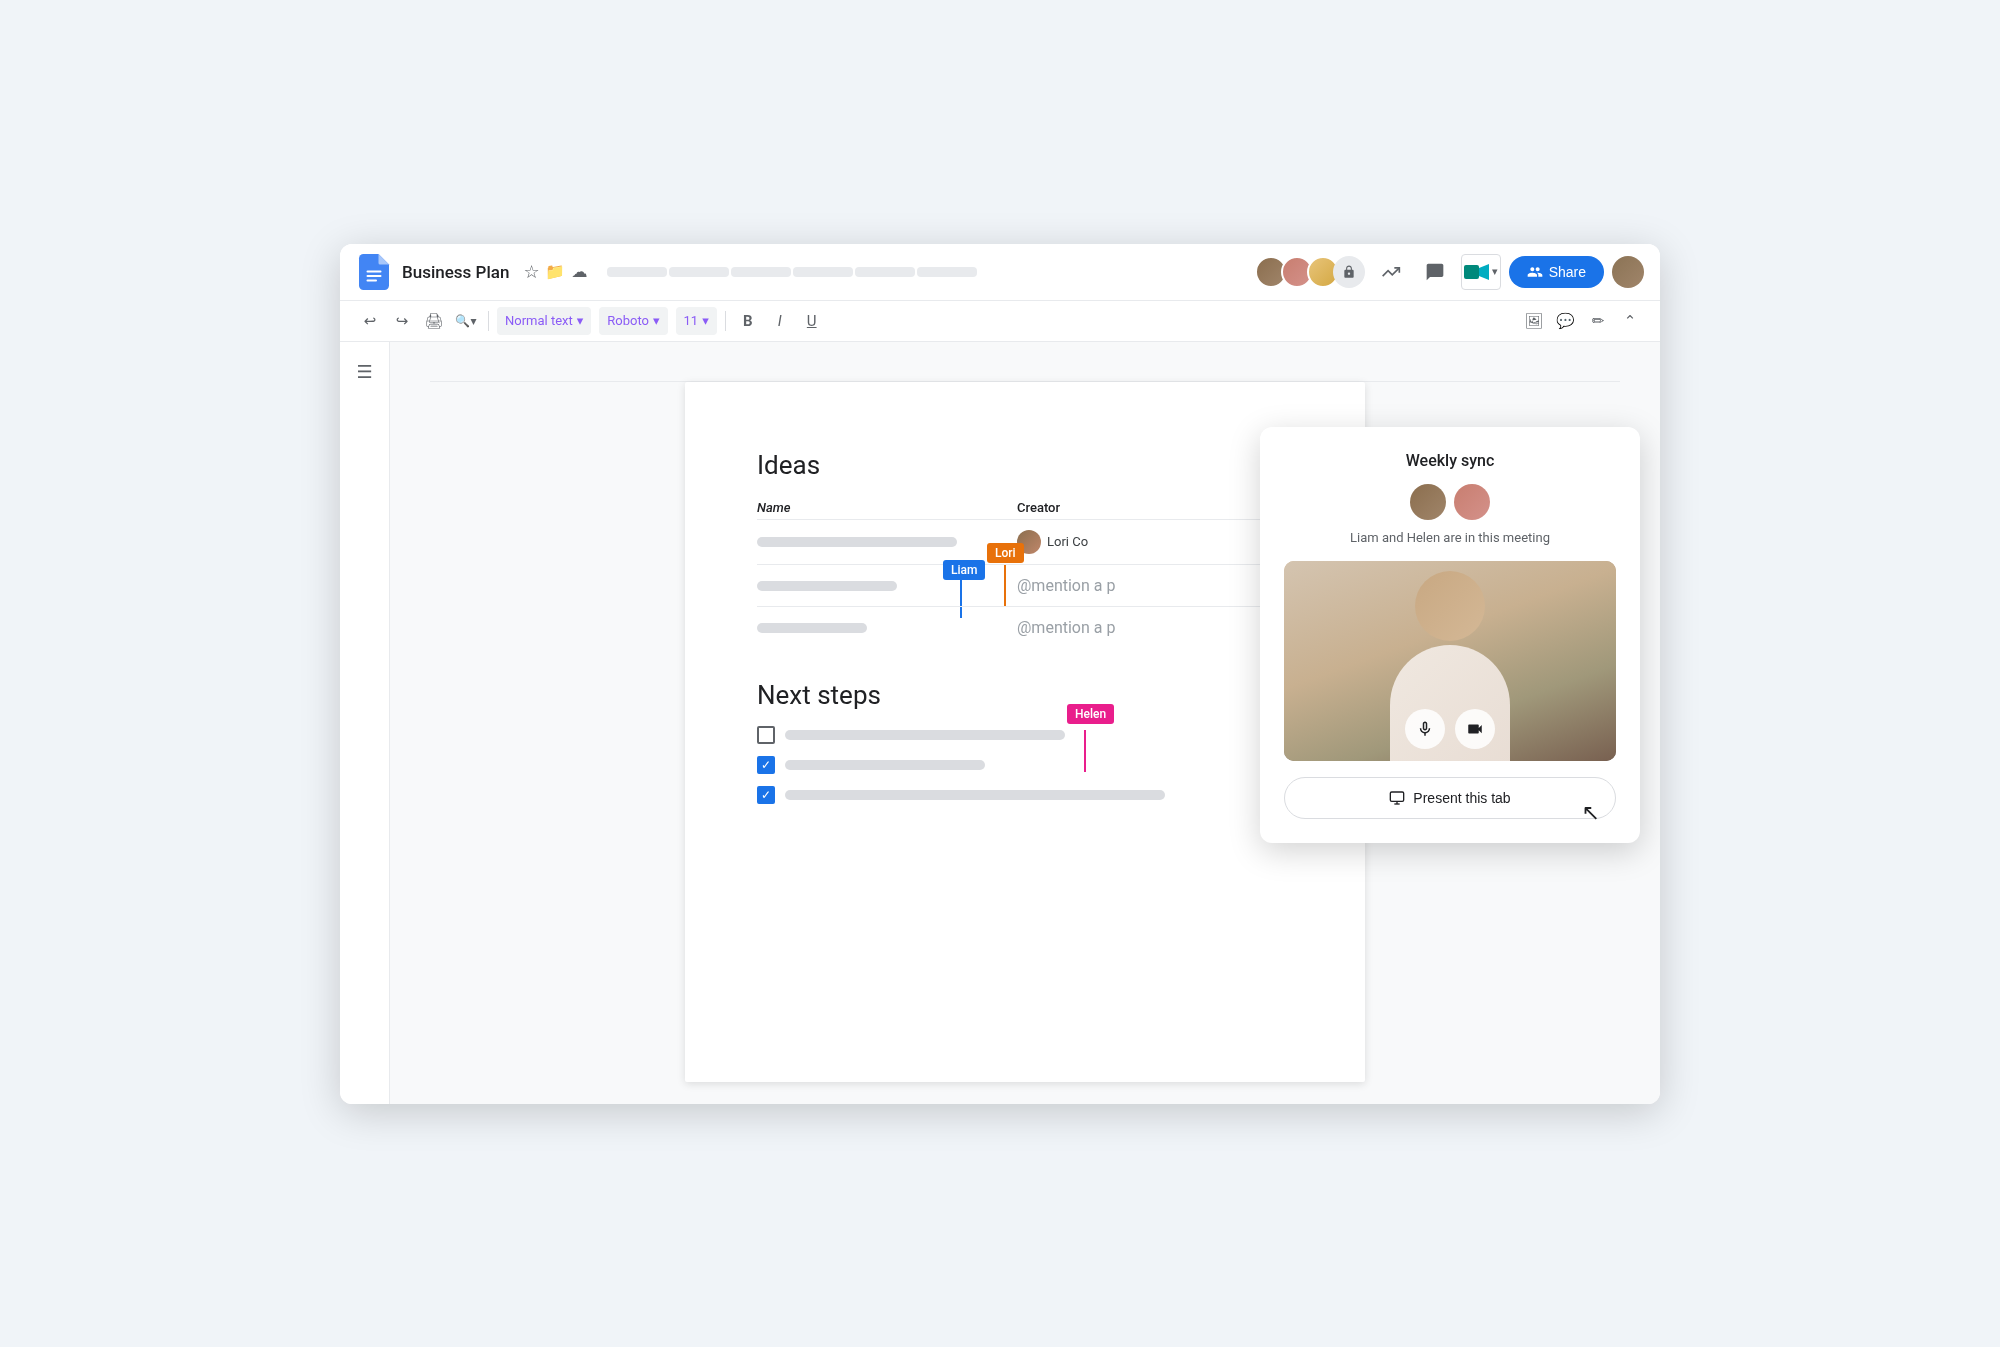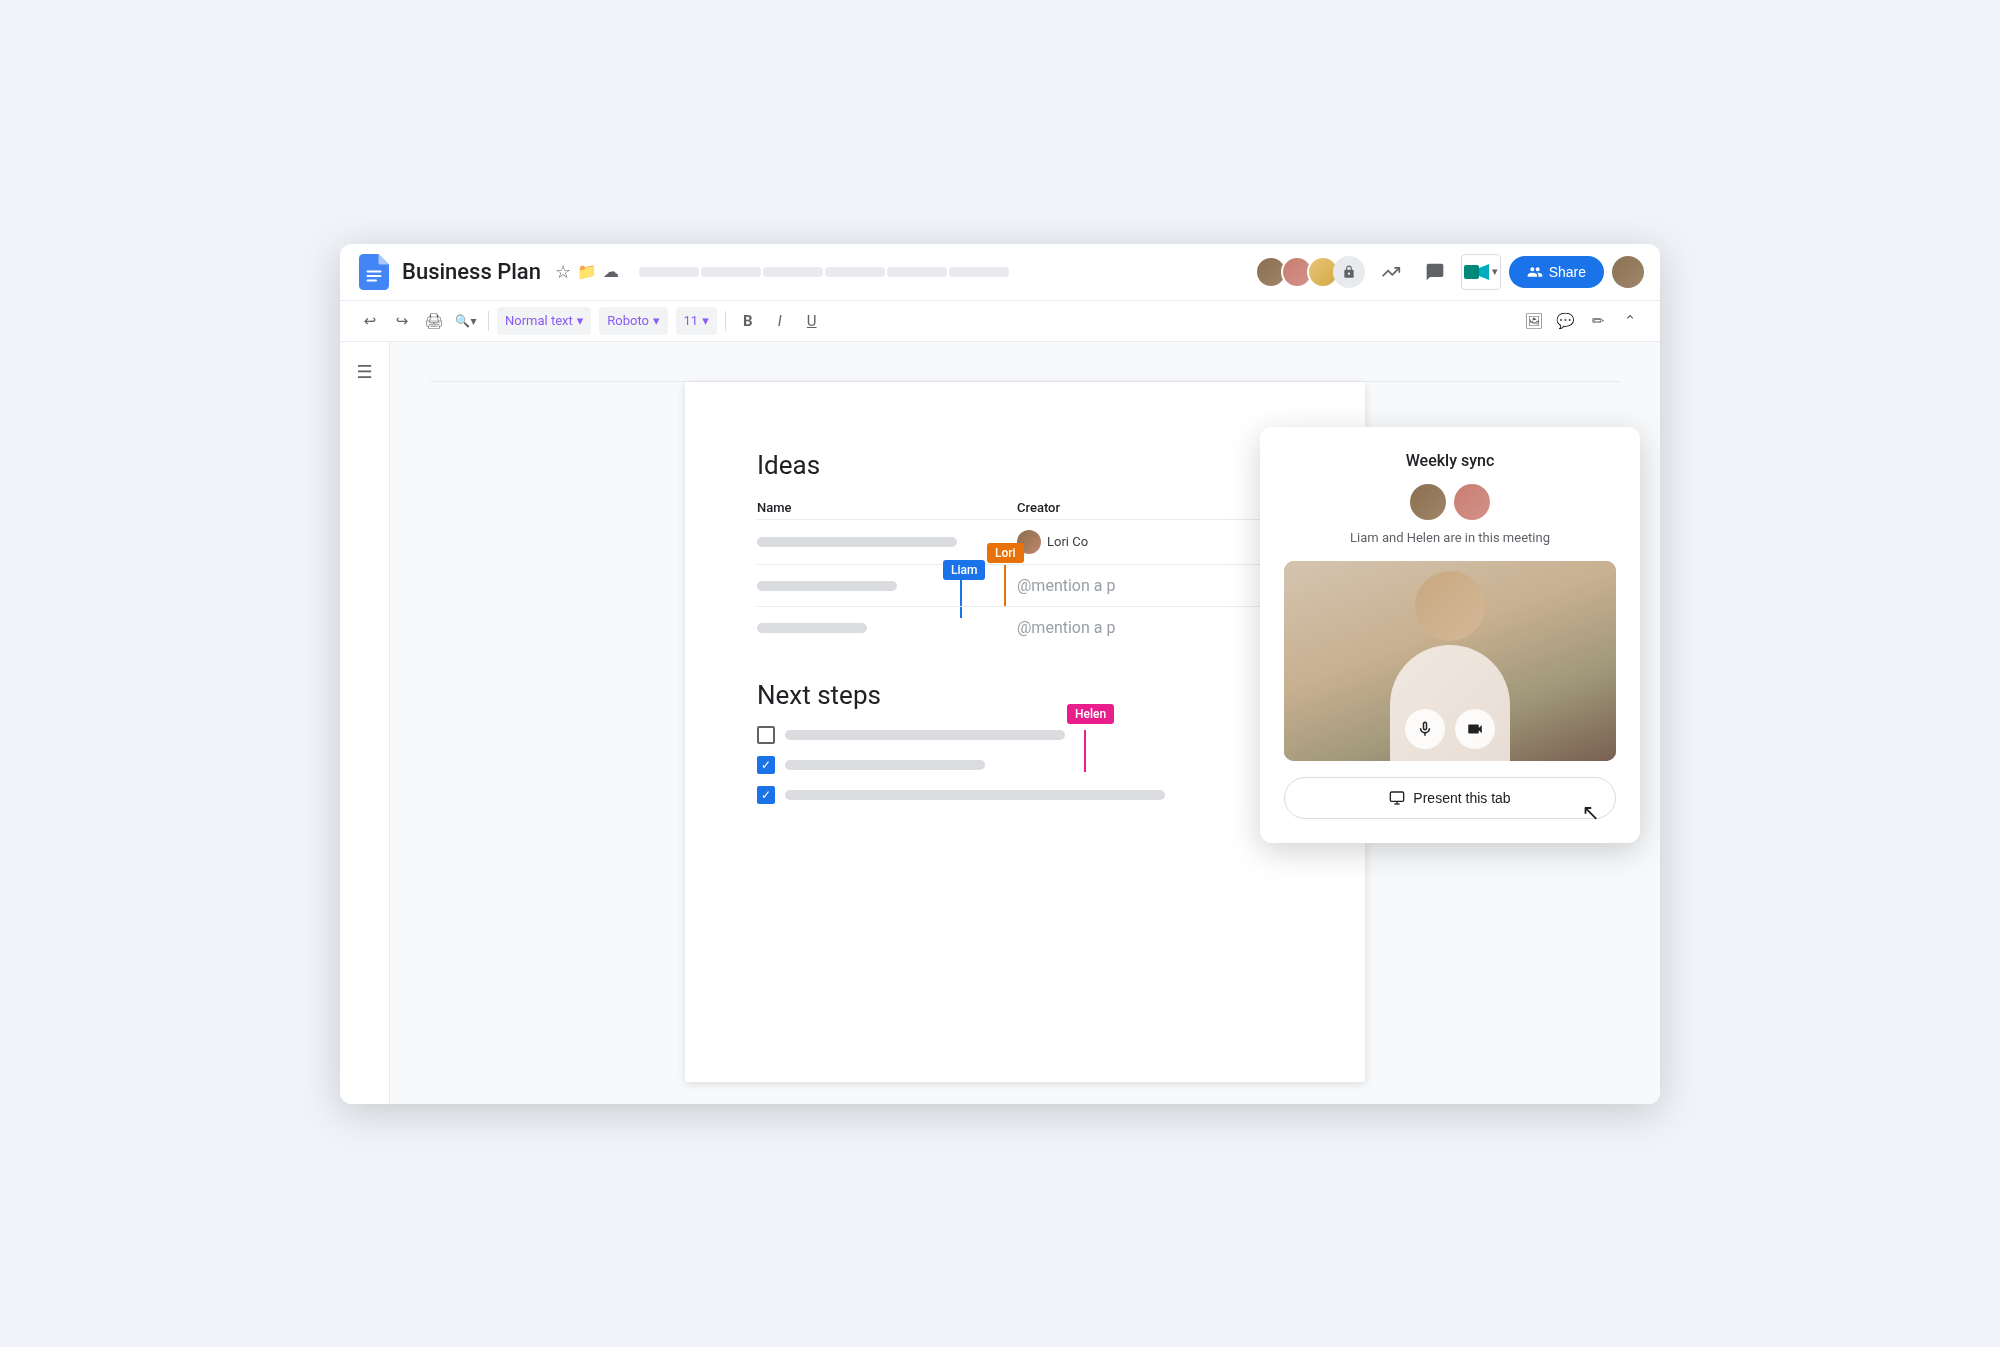--- a/index.html
+++ b/index.html
@@ -33,21 +33,21 @@
       border-bottom: 1px solid #e8eaed;
       background: #fff;
       gap: 10px;
     }
     .app-logo {
       width: 36px;
       height: 36px;
       flex-shrink: 0;
     }
     .doc-title {
-      font-size: 22px;
+      font-size: 17px;
       font-weight: 500;
       color: #202124;
       margin-right: 4px;
     }
     .title-icons {
       display: flex;
       align-items: center;
       gap: 6px;
       color: #5f6368;
     }
@@ -298,21 +298,21 @@
       margin-bottom: 32px;
     }
     .table-header {
       display: flex;
       gap: 0;
       font-size: 13px;
       font-weight: 500;
       color: #202124;
       padding-bottom: 4px;
     }
-    .col-name { width: 260px; }
+    .col-name { width: 260px; font-style: italic; }
     .col-creator { flex: 1; }
 
     .table-row-item {
       display: flex;
       align-items: center;
       border-top: 1px solid #e8eaed;
       padding: 10px 0;
       min-height: 42px;
       position: relative;
     }

